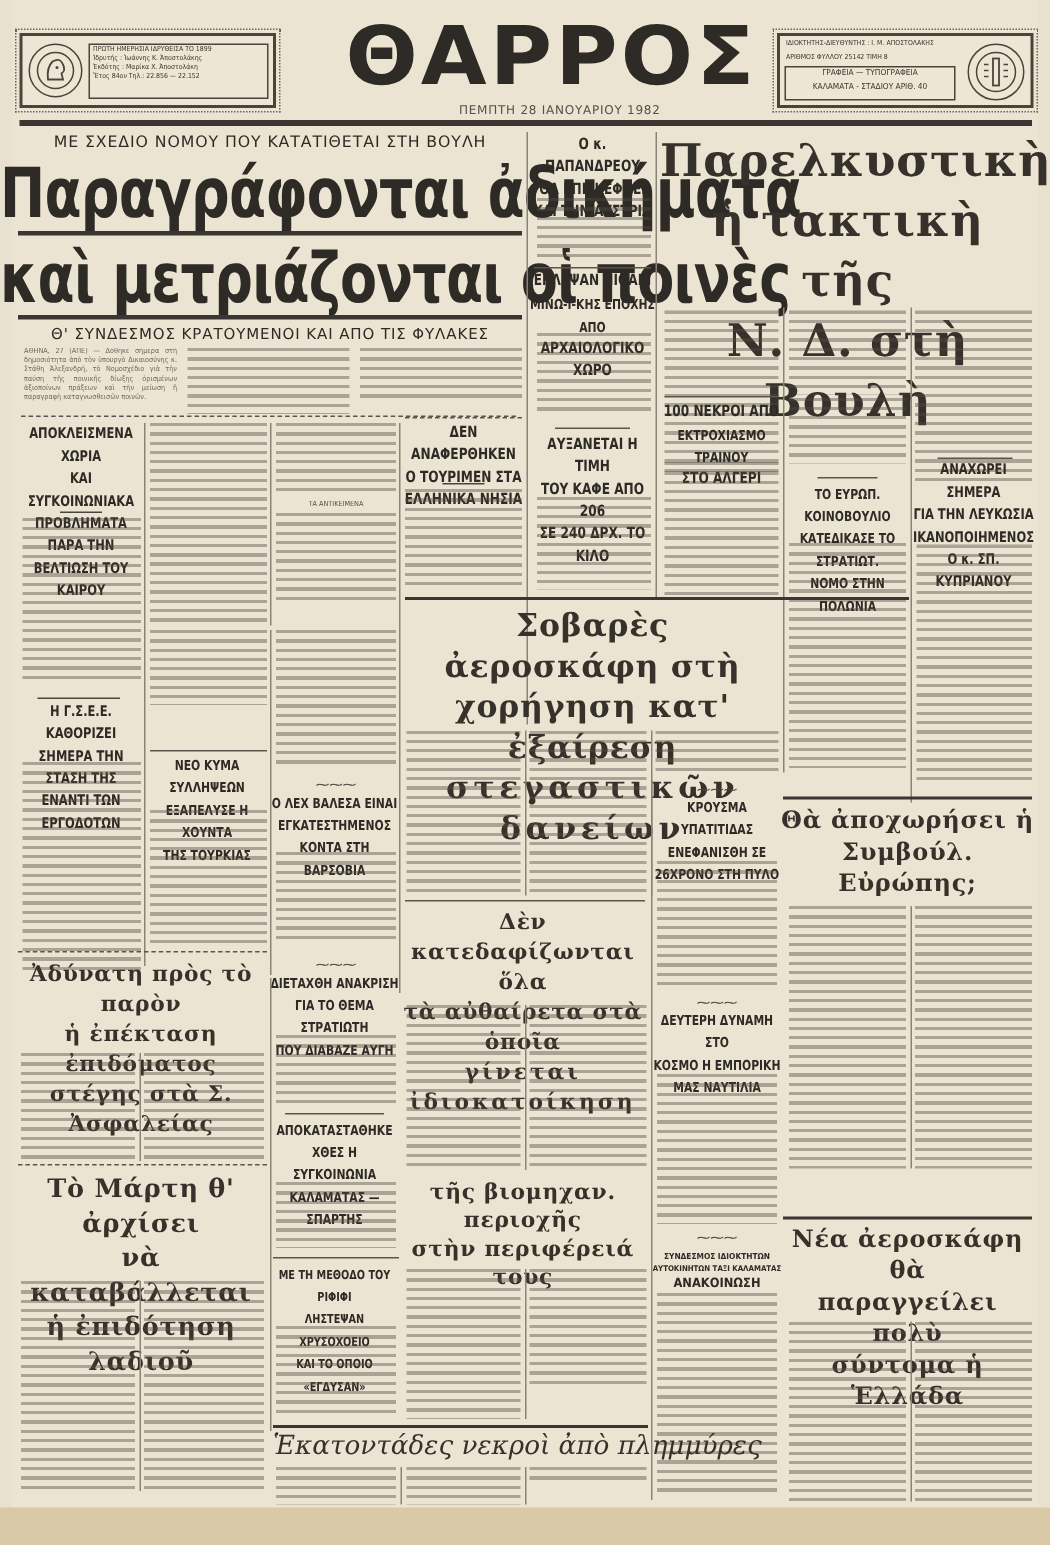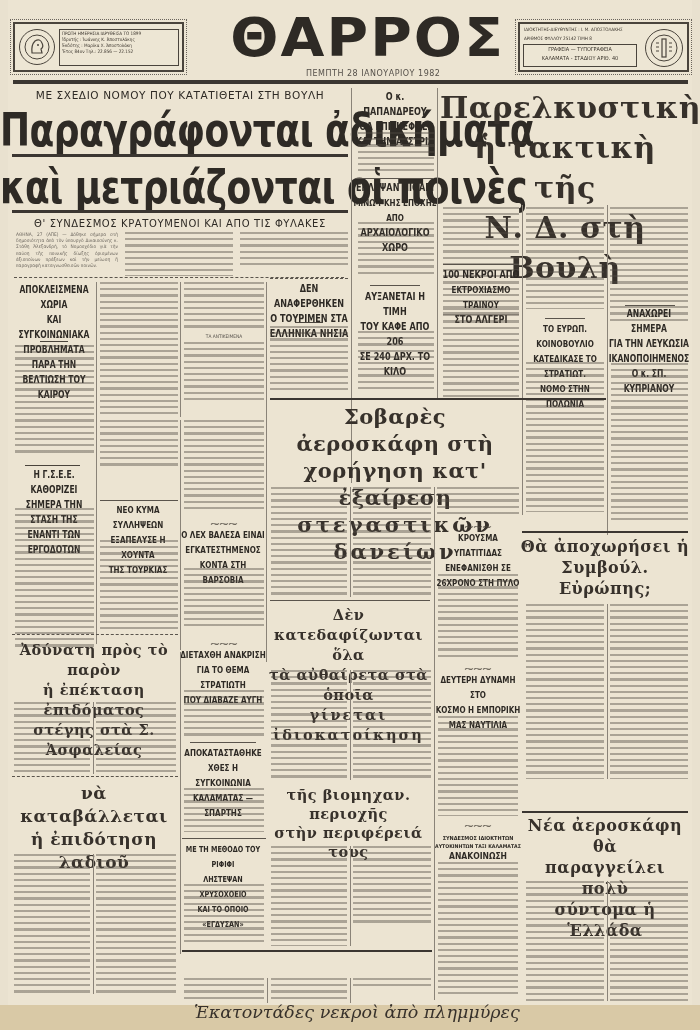--- a/index.html
+++ b/index.html
@@ -240,20 +240,21 @@
 <div class="abs rule" style="left:190px;top:742px;width:66px;"></div>
 <div class="abs cond smallhead" style="left:180px;top:746px;width:86px;font-size:8px;">
   <div>ΑΠΟΚΑΤΑΣΤΑΘΗΚΕ</div>
   <div>ΧΘΕΣ Η ΣΥΓΚΟΙΝΩΝΙΑ</div>
   <div>ΚΑΛΑΜΑΤΑΣ — ΣΠΑΡΤΗΣ</div>
 </div>
 <div class="abs body lines" style="left:184px;top:788px;width:80px;height:44px;"></div>
 
 <div class="abs dash" style="left:12px;top:776px;width:166px;"></div>
 <div class="abs serifh" style="left:5px;top:782px;width:178px;font-size:17px;line-height:23px;">
+  <div>Τὸ Μάρτη θ' ἀρχίσει</div>
   <div>νὰ καταβάλλεται</div>
   <div>ἡ ἐπιδότηση λαδιοῦ</div>
 </div>
 <div class="abs body lines" style="left:14px;top:854px;width:76px;height:140px;"></div>
 <div class="abs vr" style="left:93px;top:854px;height:140px;"></div>
 <div class="abs body lines" style="left:96px;top:854px;width:80px;height:140px;"></div>
 
 <div class="abs rule" style="left:182px;top:838px;width:84px;"></div>
 <div class="abs cond smallhead" style="left:180px;top:842px;width:86px;font-size:7.2px;">
   <div>ΜΕ ΤΗ ΜΕΘΟΔΟ ΤΟΥ ΡΙΦΙΦΙ</div>
@@ -301,21 +302,21 @@
 
 <div class="abs orn" style="left:437px;top:822px;width:82px;">⁓⁓⁓</div>
 <div class="abs cond" style="left:435px;top:834px;width:86px;">
   <div style="font-size:5.5px;line-height:8px;">ΣΥΝΔΕΣΜΟΣ ΙΔΙΟΚΤΗΤΩΝ</div>
   <div style="font-size:5.2px;line-height:8px;">ΑΥΤΟΚΙΝΗΤΩΝ ΤΑΞΙ ΚΑΛΑΜΑΤΑΣ</div>
   <div style="font-size:8.5px;line-height:13px;">ΑΝΑΚΟΙΝΩΣΗ</div>
 </div>
 <div class="abs body lines" style="left:438px;top:862px;width:80px;height:135px;"></div>
 
 <div class="abs rule-thick" style="left:182px;top:950px;width:250px;height:2px;"></div>
-<div class="abs serifi" style="left:194px;top:952px;width:250px;font-size:17.5px;line-height:24px;white-space:nowrap;margin-top:48px;">Ἑκατοντάδες νεκροὶ ἀπὸ πλημμύρες</div>
+<div class="abs serifi" style="left:182px;top:952px;width:250px;font-size:17.5px;line-height:24px;white-space:nowrap;">Ἑκατοντάδες νεκροὶ ἀπὸ πλημμύρες</div>
 <div class="abs body lines" style="left:184px;top:978px;width:80px;height:25px;"></div>
 <div class="abs vr" style="left:267px;top:978px;height:25px;"></div>
 <div class="abs body lines" style="left:271px;top:978px;width:76px;height:25px;"></div>
 <div class="abs vr" style="left:350px;top:978px;height:25px;"></div>
 <div class="abs body lines" style="left:353px;top:978px;width:78px;height:12px;"></div>
 
 <div class="abs body lines" style="left:526px;top:433px;width:78px;height:0px;"></div>
 <div class="abs rule-thick" style="left:522px;top:531px;width:166px;height:2px;"></div>
 <div class="abs serifh" style="left:520px;top:536px;width:170px;font-size:16px;line-height:21px;">
   <div>Θὰ ἀποχωρήσει ἡ</div>

